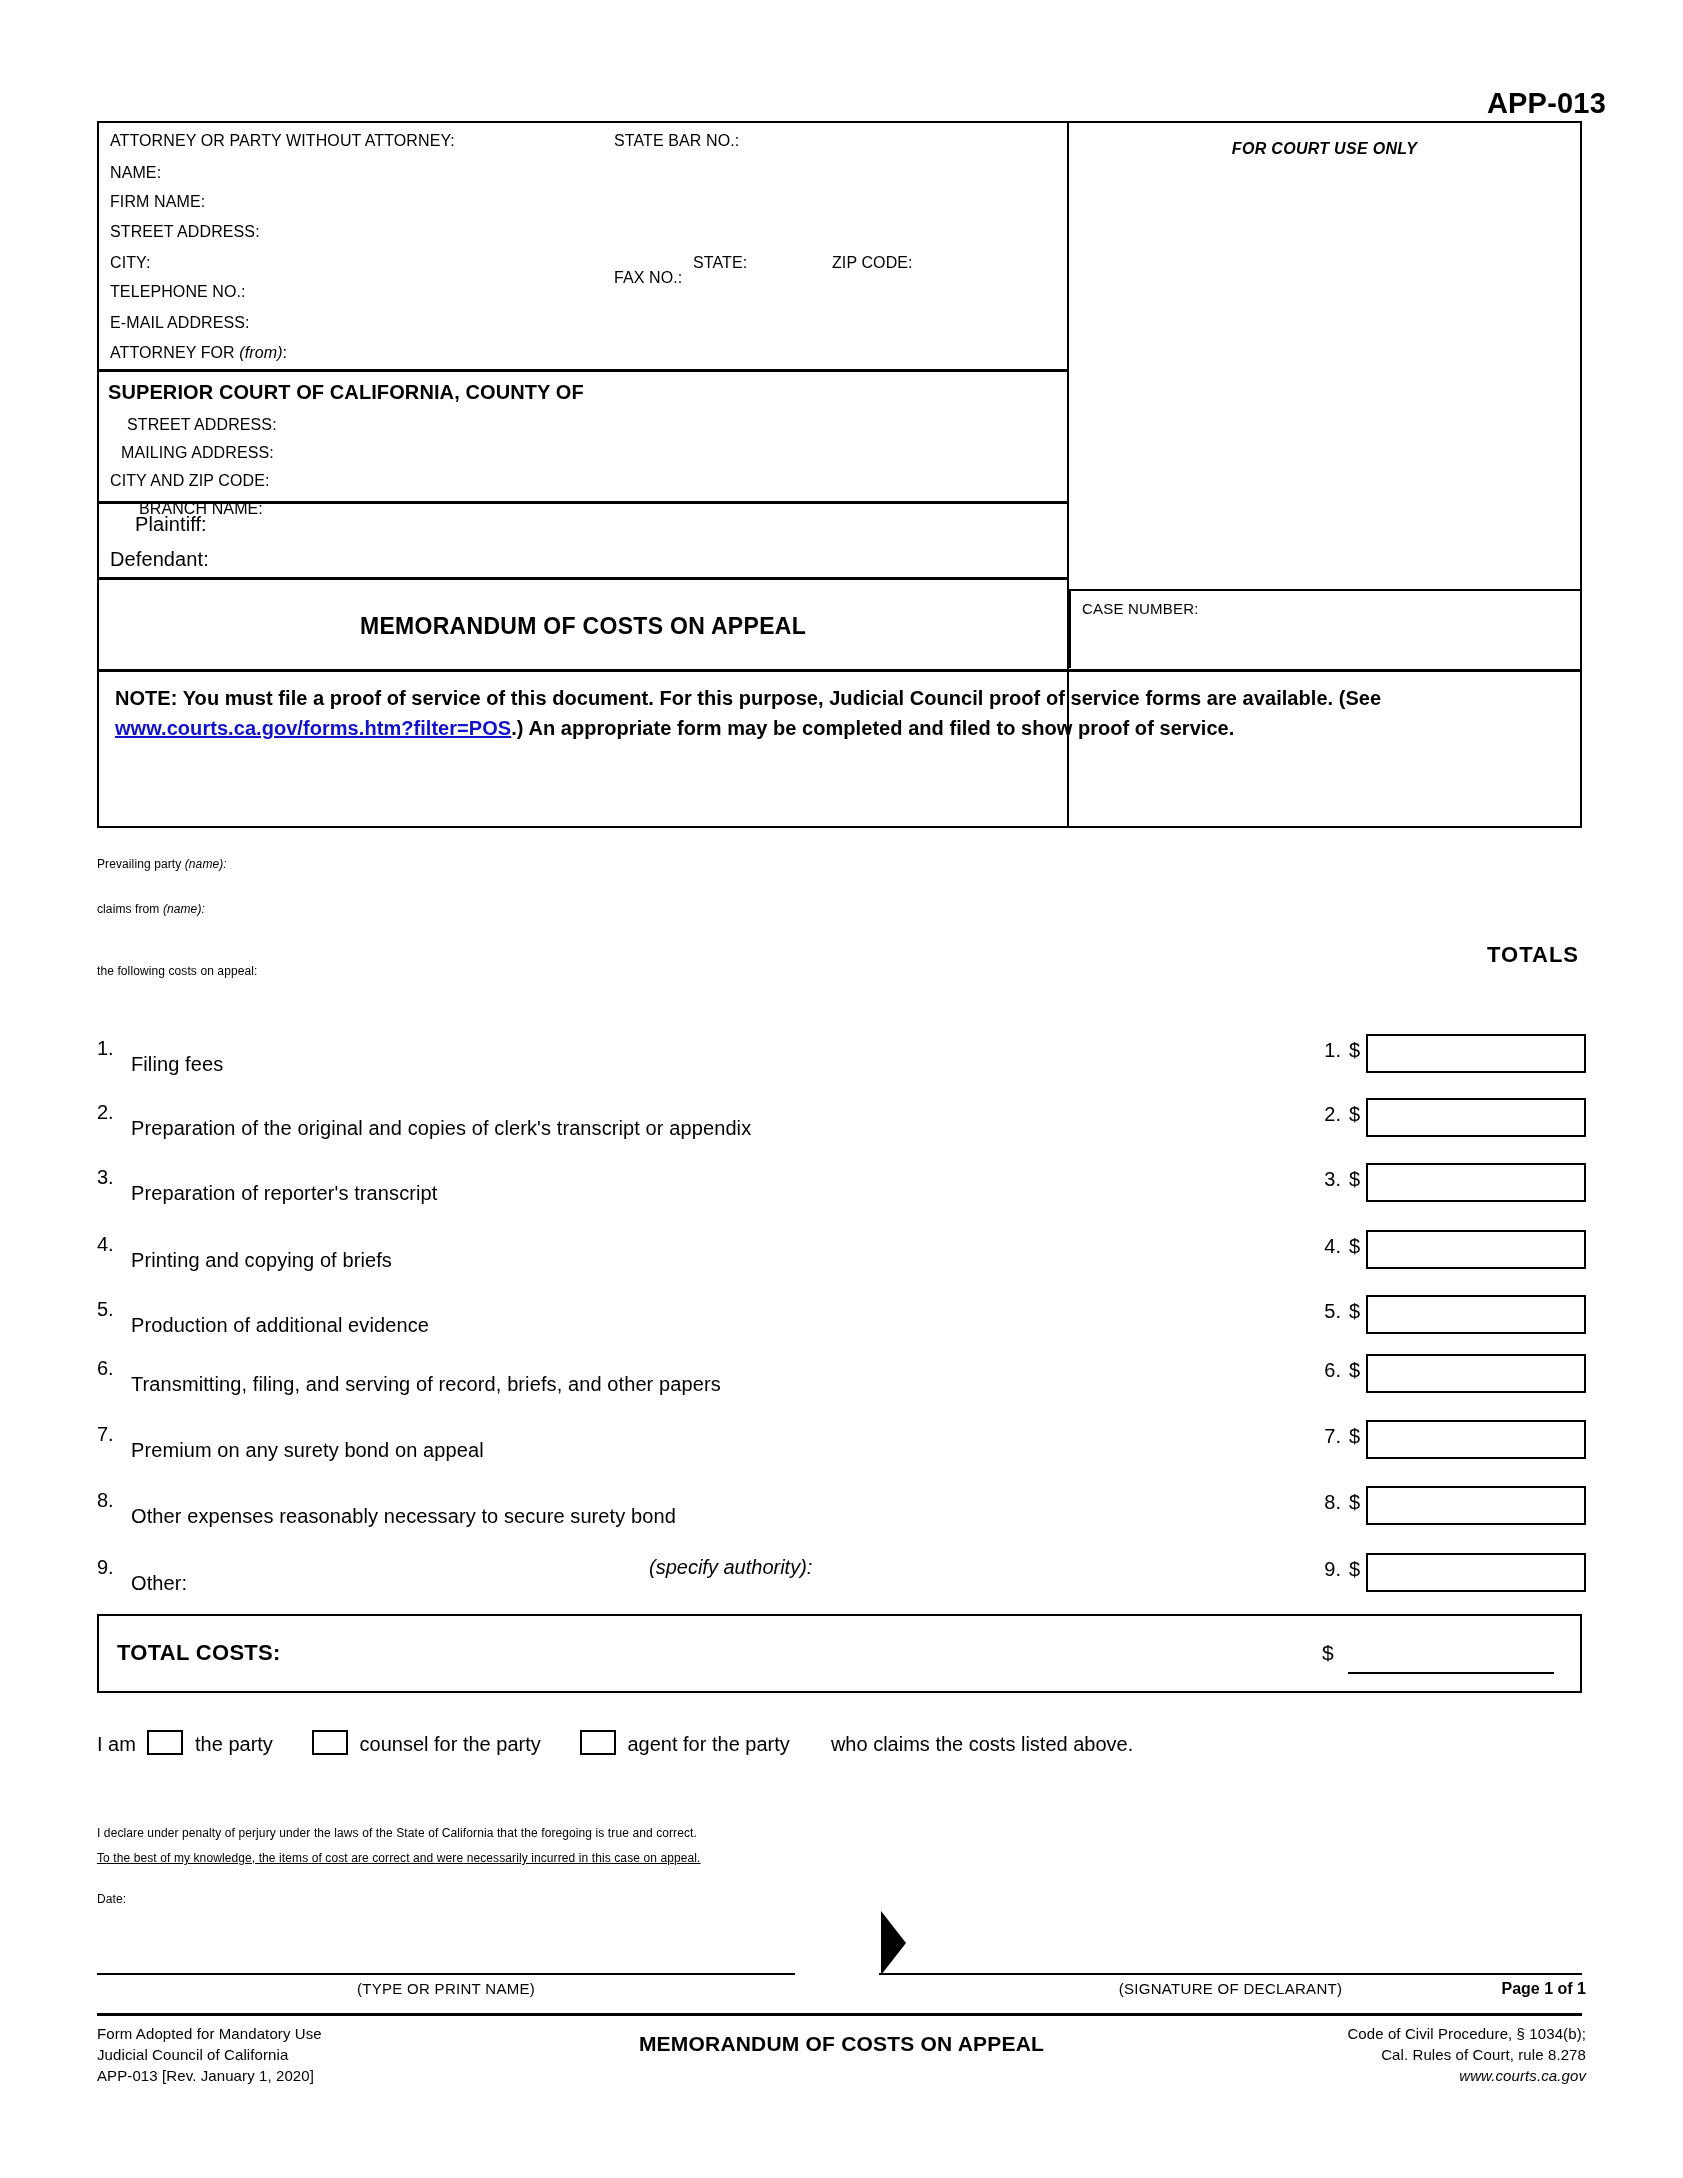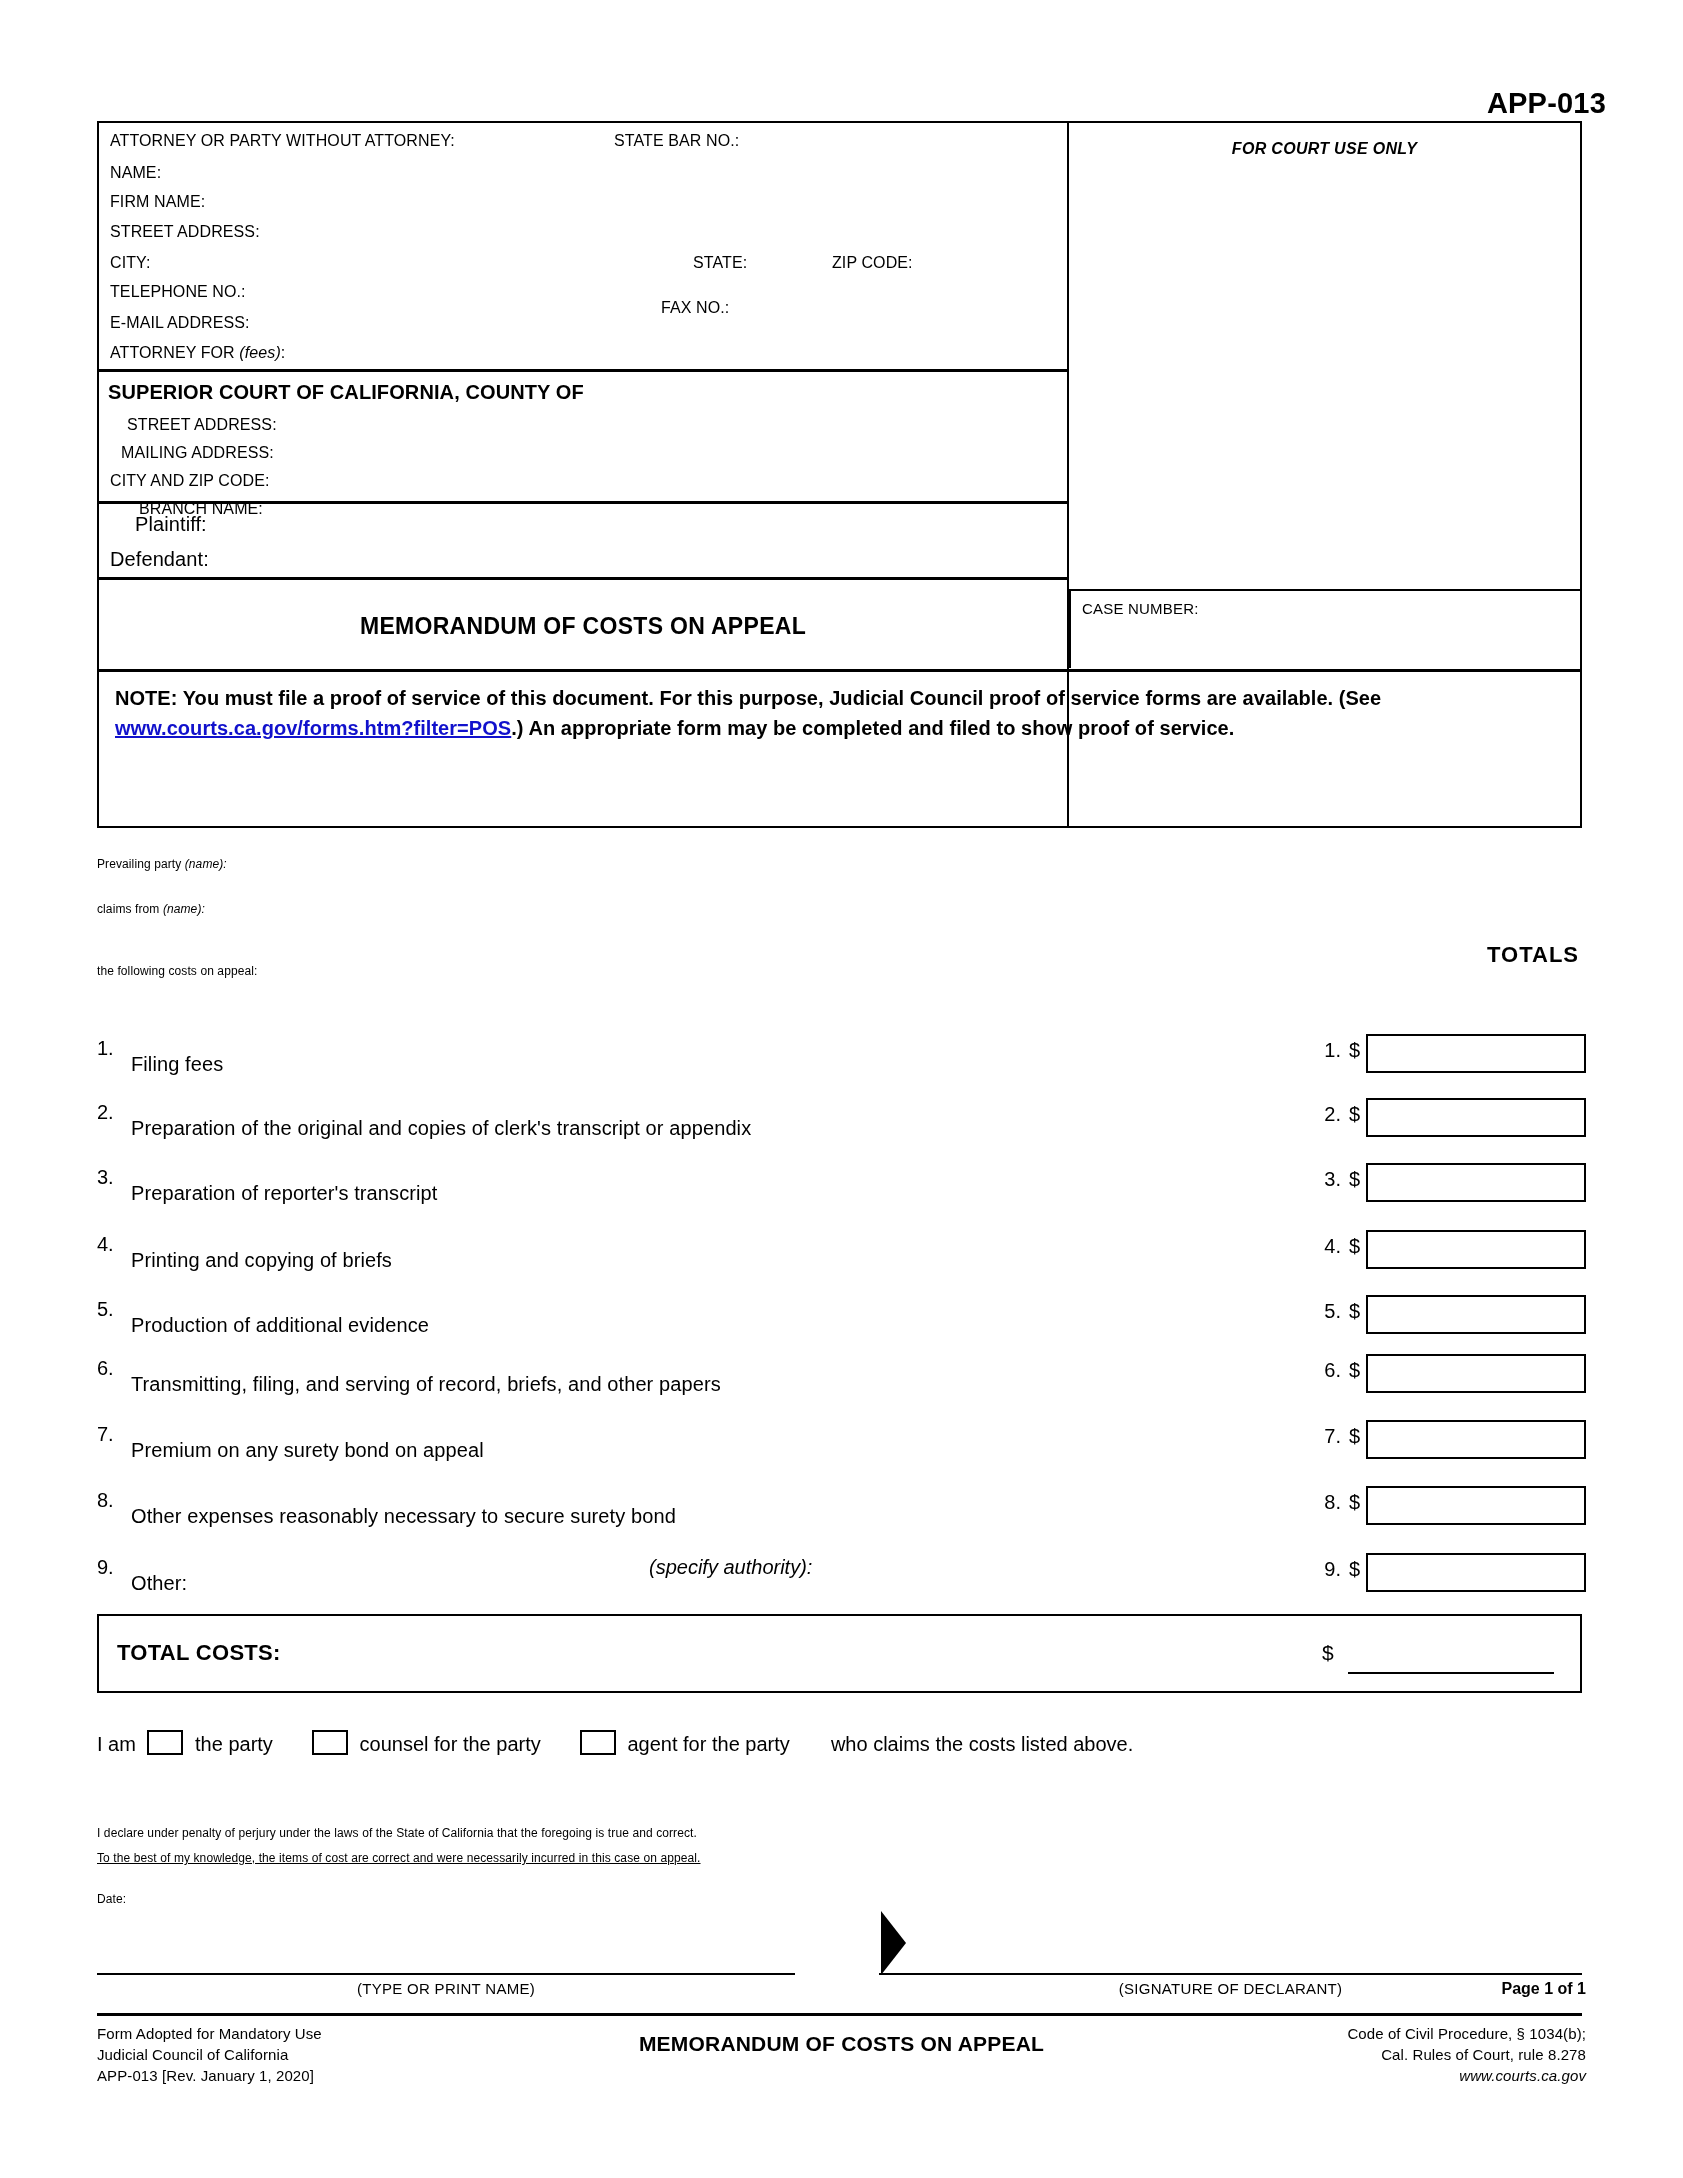--- a/index.html
+++ b/index.html
@@ -370,23 +370,23 @@
       <div class="attorney-block">
         <div class="fl" style="left:11px; top:9px;">ATTORNEY OR PARTY WITHOUT ATTORNEY:</div>
         <div class="fl" style="left:515px; top:9px;">STATE BAR NO.:</div>
         <div class="fl" style="left:11px; top:41px;">NAME:</div>
         <div class="fl" style="left:11px; top:70px;">FIRM NAME:</div>
         <div class="fl" style="left:11px; top:100px;">STREET ADDRESS:</div>
         <div class="fl" style="left:11px; top:131px;">CITY:</div>
         <div class="fl" style="left:594px; top:131px;">STATE:</div>
         <div class="fl" style="left:733px; top:131px;">ZIP CODE:</div>
         <div class="fl" style="left:11px; top:160px;">TELEPHONE NO.:</div>
-        <div class="fl" style="left:515px; top:176px;margin-left:47px;">FAX NO.:</div>
+        <div class="fl" style="left:515px; top:146px;">FAX NO.:</div>
         <div class="fl" style="left:11px; top:191px;">E-MAIL ADDRESS:</div>
-        <div class="fl" style="left:11px; top:221px;"><span>ATTORNEY FOR </span><span class="fl-i">(fees)</span><span>:</span></div>
+        <div class="fl" style="left:11px; top:221px;"><span>ATTORNEY FOR </span><span class="fl-i">(from)</span><span>:</span></div>
       </div>
 
       <div class="court-block">
         <div class="court-title">SUPERIOR COURT OF CALIFORNIA, COUNTY OF</div>
         <div class="fl" style="left:28px; top:44px;">STREET ADDRESS:</div>
         <div class="fl" style="left:22px; top:72px;">MAILING ADDRESS:</div>
         <div class="fl" style="left:11px; top:100px;">CITY AND ZIP CODE:</div>
         <div class="fl" style="left:40px; top:128px;">BRANCH NAME:</div>
       </div>
 

